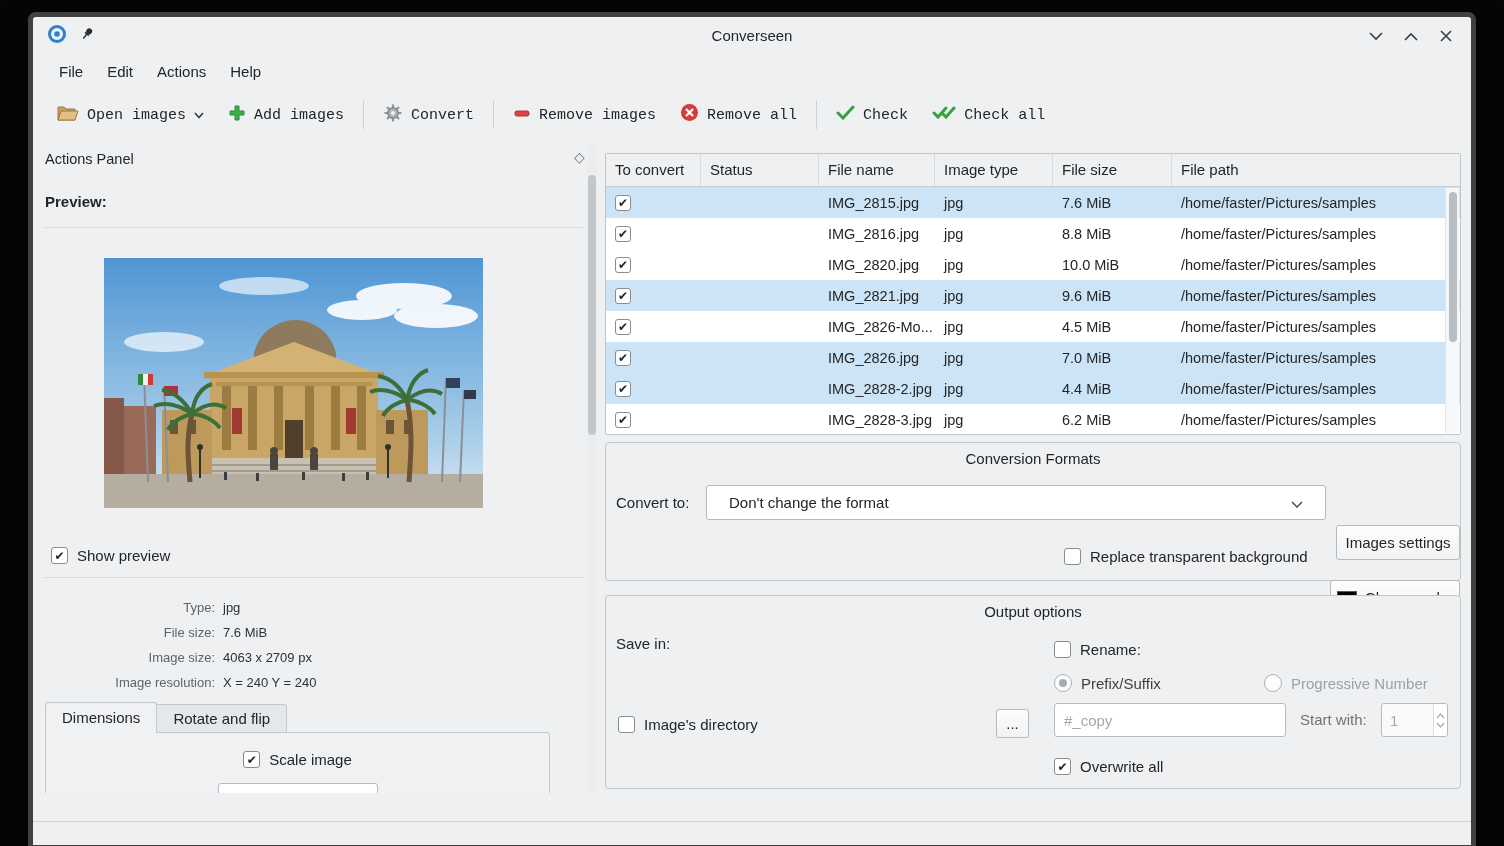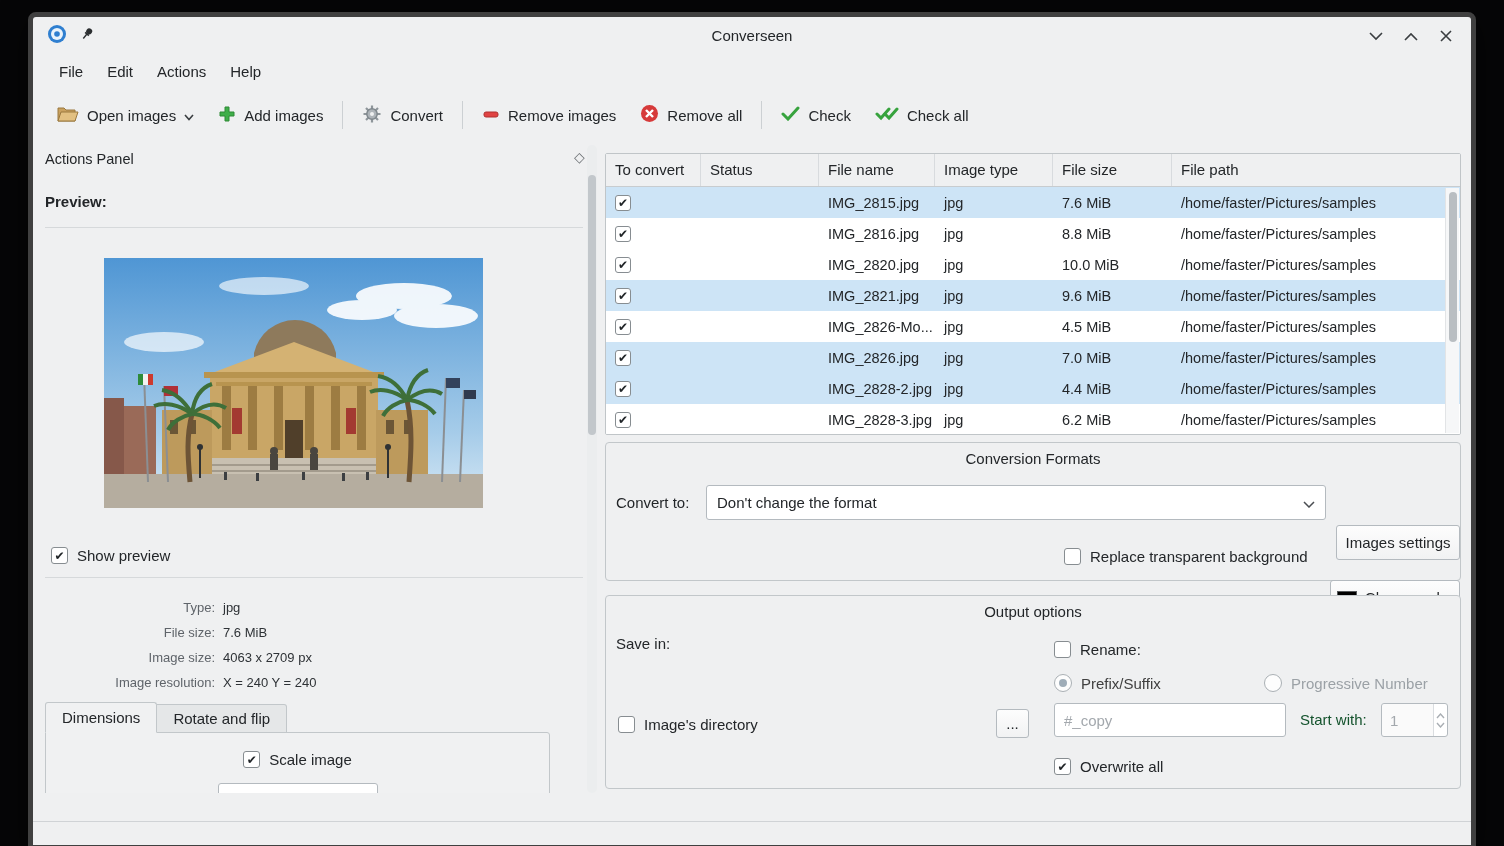--- a/index.html
+++ b/index.html
@@ -17,21 +17,21 @@
   .tb-title { position:absolute; left:0; right:0; text-align:center; line-height:38px; font-size:15px; color:#232629; }
   .tb-right { position:absolute; right:16px; top:0; height:38px; display:flex; align-items:center; gap:17px; }
   .wbtn { display:flex; align-items:center; justify-content:center; width:18px; height:18px; }
 
   
   .menubar { position:absolute; top:38px; left:0; right:0; height:34px; display:flex; padding-left:14px; }
   .menu-item { padding:0 12px; line-height:34px; font-size:15px; color:#232629; }
 
   
   .toolbar { position:absolute; top:72px; left:0; right:0; height:52px; display:flex; align-items:center; padding-left:12px; }
-  .tool-btn { display:flex; align-items:center; gap:8px; padding:8px 12px; font-size:15px; color:#232629; border-radius:3px; }
+  .tool-btn { display:flex; align-items:center; gap:8px; padding:8px 12px; font-size:15px; color:#232629; border-radius:3px;font-family:Liberation Mono, monospace; }
   .tool-sep { width:1px; height:28px; background:#ccd0d3; margin:0 7px; }
 
   
   .lpanel { position:absolute; left:4px; top:128px; width:562px; height:648px; overflow:hidden; }
   .dock-header { position:absolute; left:0; top:0; width:562px; height:30px; }
   .dock-title { position:absolute; left:8px; top:0; line-height:28px; font-size:14.5px; color:#232629; }
   .dock-float { position:absolute; left:537px; top:4px; font-size:14px; color:#6a6e72; }
   .preview-label { position:absolute; left:8px; top:48px; font-size:15px; font-weight:bold; color:#232629; }
   .hline { position:absolute; left:8px; width:538px; height:1px; background:#d6d9db; }
   .preview-img { position:absolute; left:67px; top:113px; width:379px; height:250px; overflow:hidden; }
@@ -72,26 +72,26 @@
   .c-check .cb { width:16px; height:16px; }
   .vscroll { position:absolute; top:34px; right:1px; bottom:1px; width:14px; background:#f6f7f8; border-left:1px solid #e2e4e6; }
   .vthumb { position:absolute; left:3px; top:4px; width:8px; height:150px; background:#b9bec2; border-radius:4px; }
 
   
   .group { position:absolute; border:1px solid #c2c7ca; border-radius:4px; background:#eff0f1; }
   .gtitle { position:absolute; top:7px; left:0; right:0; text-align:center; font-size:15px; color:#232629; }
   .group-conv { left:572px; top:425px; width:856px; height:139px; }
   .group-out  { left:572px; top:578px; width:856px; height:194px; }
   .glabel { position:absolute; font-size:15px; color:#232629; line-height:20px; }
-  .glabel.dim { color:#14532d; }
+  .glabel.dim { color:#737373; }
 
   .btn { background:linear-gradient(#fdfdfd,#f1f2f3); border:1px solid #b4babf; border-radius:3px;
          font-size:15px; color:#232629; display:flex; align-items:center; justify-content:center; gap:8px;margin-top:40px; }
   .combo { position:absolute; background:#fff; border:1px solid #b4babf; border-radius:3px; display:flex;
-           align-items:center; justify-content:space-between; padding:0 10px; font-size:15px; color:#232629; }
+           align-items:center; justify-content:space-between; padding:0 22px; font-size:15px; color:#232629; }
   .field { background:#fff; border:1px solid #b4babf; border-radius:3px; font-size:15px; color:#232629;
            padding:0 9px; font-family:"Liberation Sans", sans-serif; outline:none; }
   .field:disabled { color:#a3a8ad; background:#fff; }
   .swatch { width:20px; height:13px; border:1px solid #55585b; }
   .radio { width:18px; height:18px; border:1px solid #aab0b4; border-radius:50%; background:#fdfdfd;
            display:inline-flex; align-items:center; justify-content:center; flex:0 0 auto; }
   .radio.sel::after { content:""; width:8px; height:8px; border-radius:50%; background:#9fadb8; }
   .spinner { position:absolute; display:flex; background:#fff; border:1px solid #b4babf; border-radius:3px; overflow:hidden; }
   .spinner input { border:none; width:100%; padding:0 8px; font-size:15px; color:#a3a8ad; outline:none; font-family:"Liberation Sans", sans-serif; }
   .spin-arrows { width:20px; border-left:1px solid #dadde0; display:flex; flex-direction:column; align-items:center; justify-content:center; gap:3px; }

